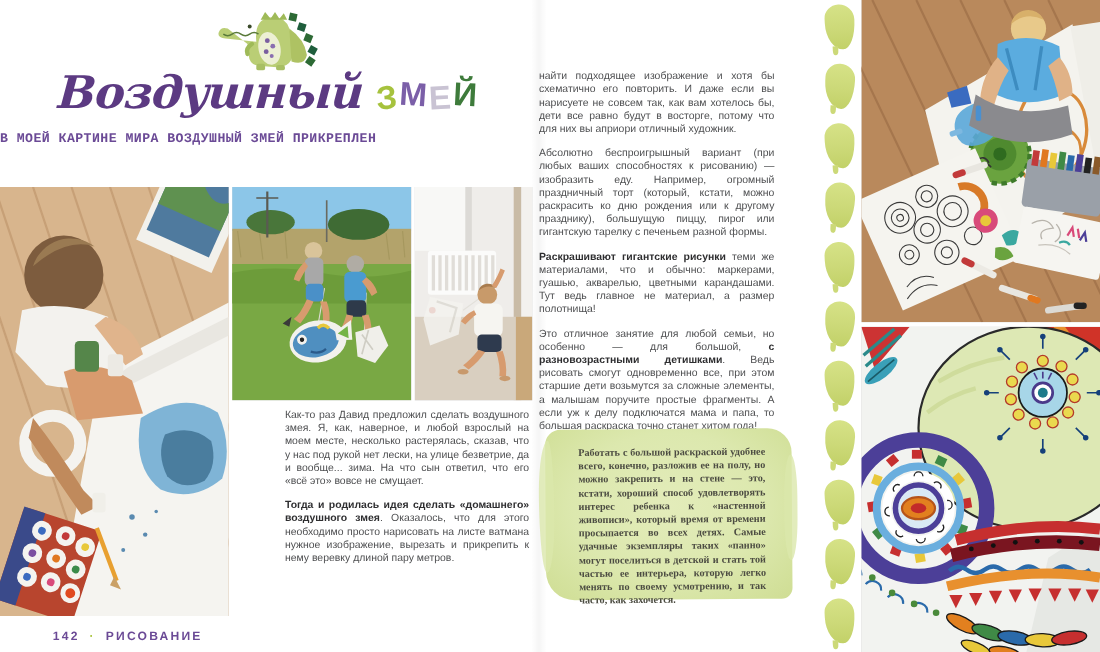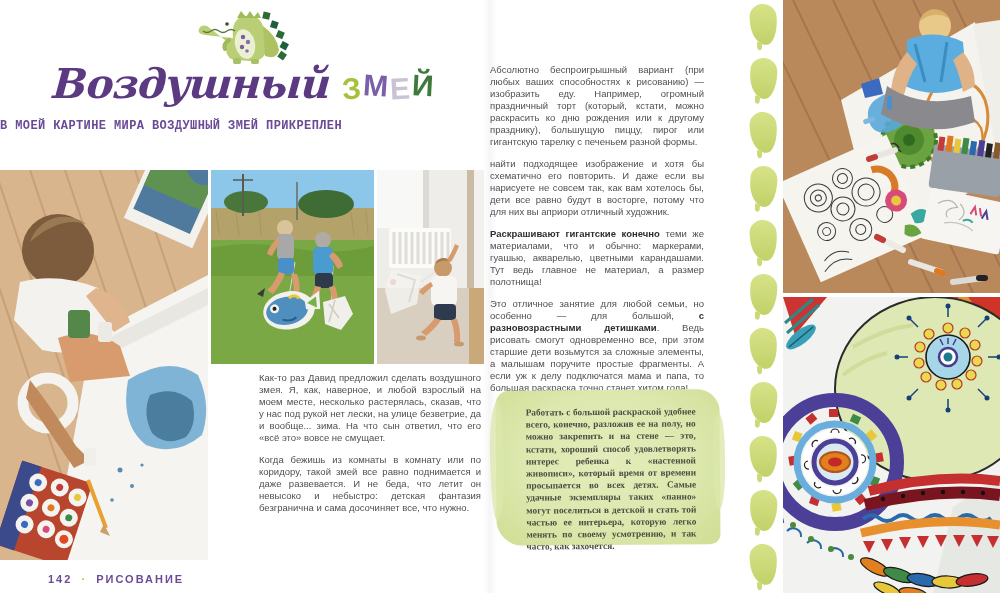--- a/index.html
+++ b/index.html
@@ -233,39 +233,39 @@
         <path d="M58,148 q-8,10 -14,14 l5,4 q10,-8 15,-16Z" fill="#d79b6e"></path>
         <path d="M74,150 q4,12 3,22 l6,0 q1,-12 -3,-23Z" fill="#d79b6e"></path>
         <path d="M54,112 q-8,4 -12,10 l4,3 q6,-6 10,-9Z" fill="#d79b6e"></path>
         <ellipse cx="44" cy="168" rx="5" ry="2.5" fill="#c8996c"></ellipse>
         <ellipse cx="82" cy="174" rx="5" ry="2.5" fill="#c8996c"></ellipse>
       </svg>
     </figure>
 
     <div class="abs bodycol col-left">
         <p><span>Как-то раз Давид предложил сделать воздушного змея. Я, как, наверное, и любой взрослый на моем месте, несколько растерялась, сказав, что у нас под рукой нет лески, на улице безветрие, да и вообще... зима. На что сын ответил, что его «всё это» вовсе не смущает.</span></p>
-        <p><span>Когда бежишь из комнаты в комнату или по коридору, такой змей все равно поднимается и даже развевается. И не беда, что летит он невысоко и небыстро: детская фантазия безгранична и сама досочиняет все, что нужно.</span></p>
+        <p><span class="b">Тогда и родилась идея сделать «домашнего» воздушного змея</span><span>. Оказалось, что для этого необходимо просто нарисовать на листе ватмана нужное изображение, вырезать и прикрепить к нему веревку длиной пару метров.</span></p>
       </div>
 
     <footer class="abs folio">
       <span>142</span>
       <span class="dot">·</span>
       <span>РИСОВАНИЕ</span>
     </footer>
   </section>
 
   <div class="abs" style="left:483px;top:0;width:14px;height:593px;
        background:linear-gradient(90deg,rgba(0,0,0,0),rgba(0,0,0,0.04),rgba(0,0,0,0));"></div>
 
   <section>
 
     <div class="abs bodycol col-right">
+        <p><span>найти подходящее изображение и хотя бы схематично его повторить. И даже если вы нарисуете не совсем так, как вам хотелось бы, дети все равно будут в восторге, потому что для них вы априори отличный художник.</span></p>
         <p><span>Абсолютно беспроигрышный вариант (при любых ваших способностях к рисованию) — изобразить еду. Например, огромный праздничный торт (который, кстати, можно раскрасить ко дню рождения или к другому празднику), большущую пиццу, пирог или гигантскую тарелку с печеньем разной формы.</span></p>
-        <p><span>найти подходящее изображение и хотя бы схематично его повторить. И даже если вы нарисуете не совсем так, как вам хотелось бы, дети все равно будут в восторге, потому что для них вы априори отличный художник.</span></p>
-        <p><span class="b">Раскрашивают гигантские конечно</span><span> теми же материалами, что и обычно: маркерами, гуашью, акварелью, цветными карандашами. Тут ведь главное не материал, а размер полотнища!</span></p>
+        <p><span class="b">Раскрашивают гигантские рисунки</span><span> теми же материалами, что и обычно: маркерами, гуашью, акварелью, цветными карандашами. Тут ведь главное не материал, а размер полотнища!</span></p>
         <p><span>Это отличное занятие для любой семьи, но особенно — для большой, </span><span class="b">с разновозрастными детишками</span><span>. Ведь рисовать смогут одновременно все, при этом старшие дети возьмутся за сложные элементы, а малышам поручите простые фрагменты. А если уж к делу подключатся мама и папа, то большая раскраска точно станет хитом года!</span></p>
       </div>
 
     <div class="abs callout">
       <p>Работать с большой раскраской удобнее всего, конечно, разложив ее на полу, но можно закрепить и на стене — это, кстати, хороший способ удовлетворять интерес ребенка к «настенной живописи», который время от времени просыпается во всех детях. Самые удачные экземпляры таких «панно» могут поселиться в детской и стать той частью ее интерьера, которую легко менять по своему усмотрению, и так часто, как захочется.</p>
     </div>
 
     <div class="abs leafstrip" id="leafstrip">
         <i style="top: 4px; transform: rotate(-3deg);"></i>
         <i style="top: 58px; transform: rotate(3deg);"></i>

